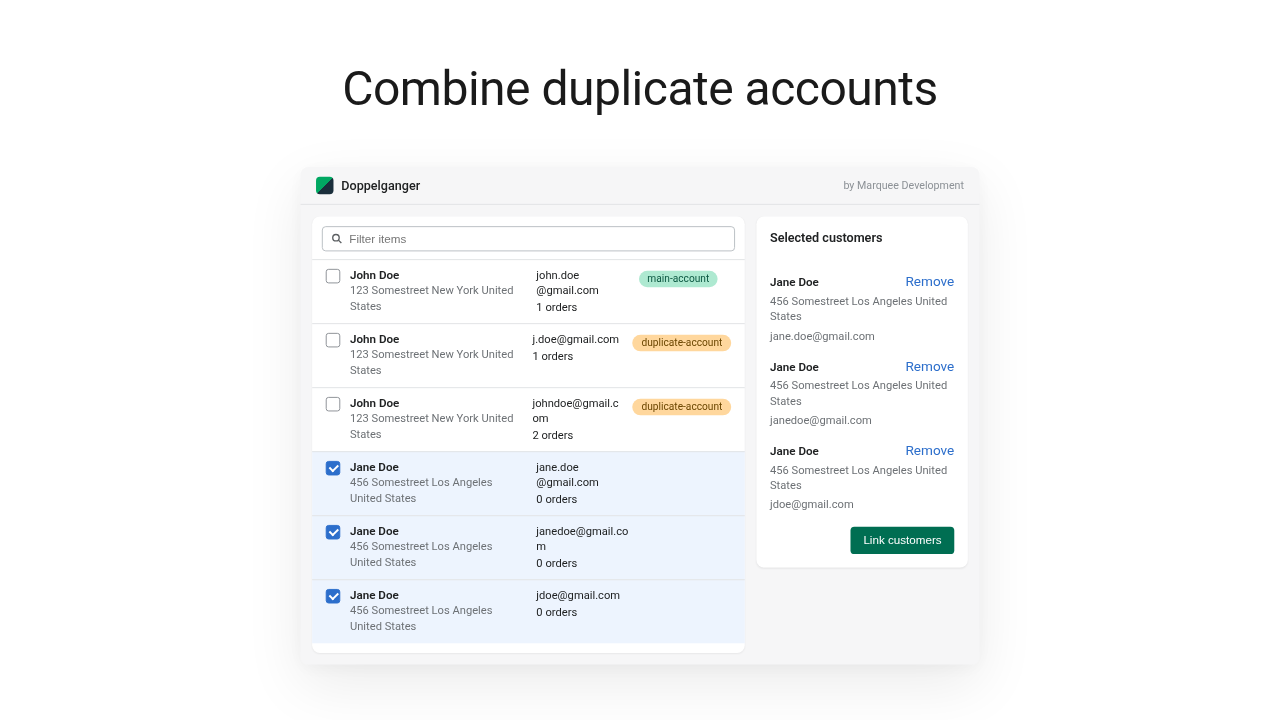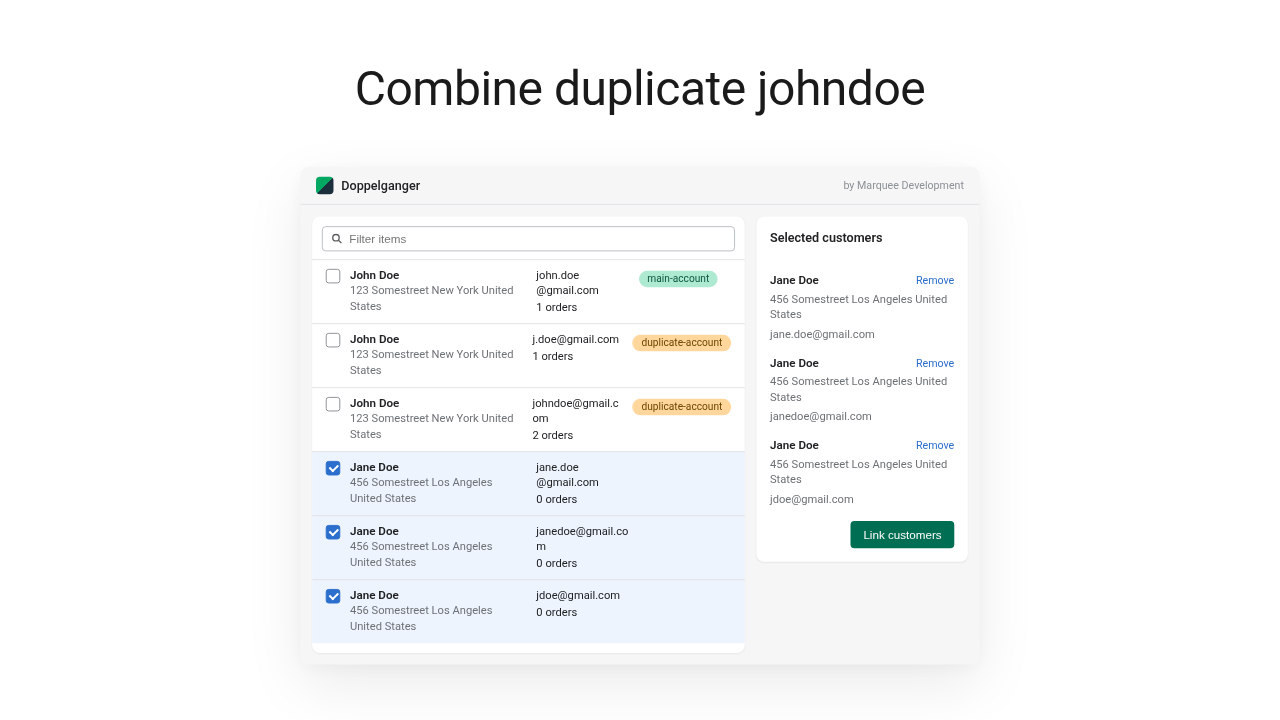--- a/index.html
+++ b/index.html
@@ -125,40 +125,40 @@
   background: #ffffff;
   border-radius: 8px;
   box-shadow: 0 1px 2px rgba(0,0,0,0.06);
   padding: 14px 14px 14px 14px;
   align-self: flex-start;
 }
 .right-title { font-size: 13px; font-weight: 600; color: #202223; margin-bottom: 30px; }
 .sel-item { margin-bottom: 16px; }
 .sel-head { display: flex; justify-content: space-between; align-items: baseline; }
 .sel-name { font-size: 12px; font-weight: 600; color: #202223; }
-.sel-remove { font-size: 11px; color: #2c6ecb; cursor: pointer; }
+.sel-remove { font-size: 14px; color: #2c6ecb; cursor: pointer; }
 .sel-addr { font-size: 11.5px; color: #6d7175; margin-top: 5px; line-height: 1.35; }
 .sel-email { font-size: 11.5px; color: #6d7175; margin-top: 5px; }
 .link-btn {
   display: block;
   margin-left: auto;
   margin-top: 10px;
   background: #006e52;
   color: #ffffff;
   border: none;
   border-radius: 4px;
   padding: 7px 13px;
   font-size: 12px;
   cursor: pointer;
 }
 </style>
 </head>
 <body>
 
-<h1 class="page-title">Combine duplicate johndoe</h1>
+<h1 class="page-title">Combine duplicate accounts</h1>
 
 <div class="app-frame">
   <div class="app-header">
     <div class="app-header-left">
       <span class="app-logo"></span>
       <span class="app-name">Doppelganger</span>
     </div>
     <span class="app-credit">by Marquee Development</span>
   </div>
 

